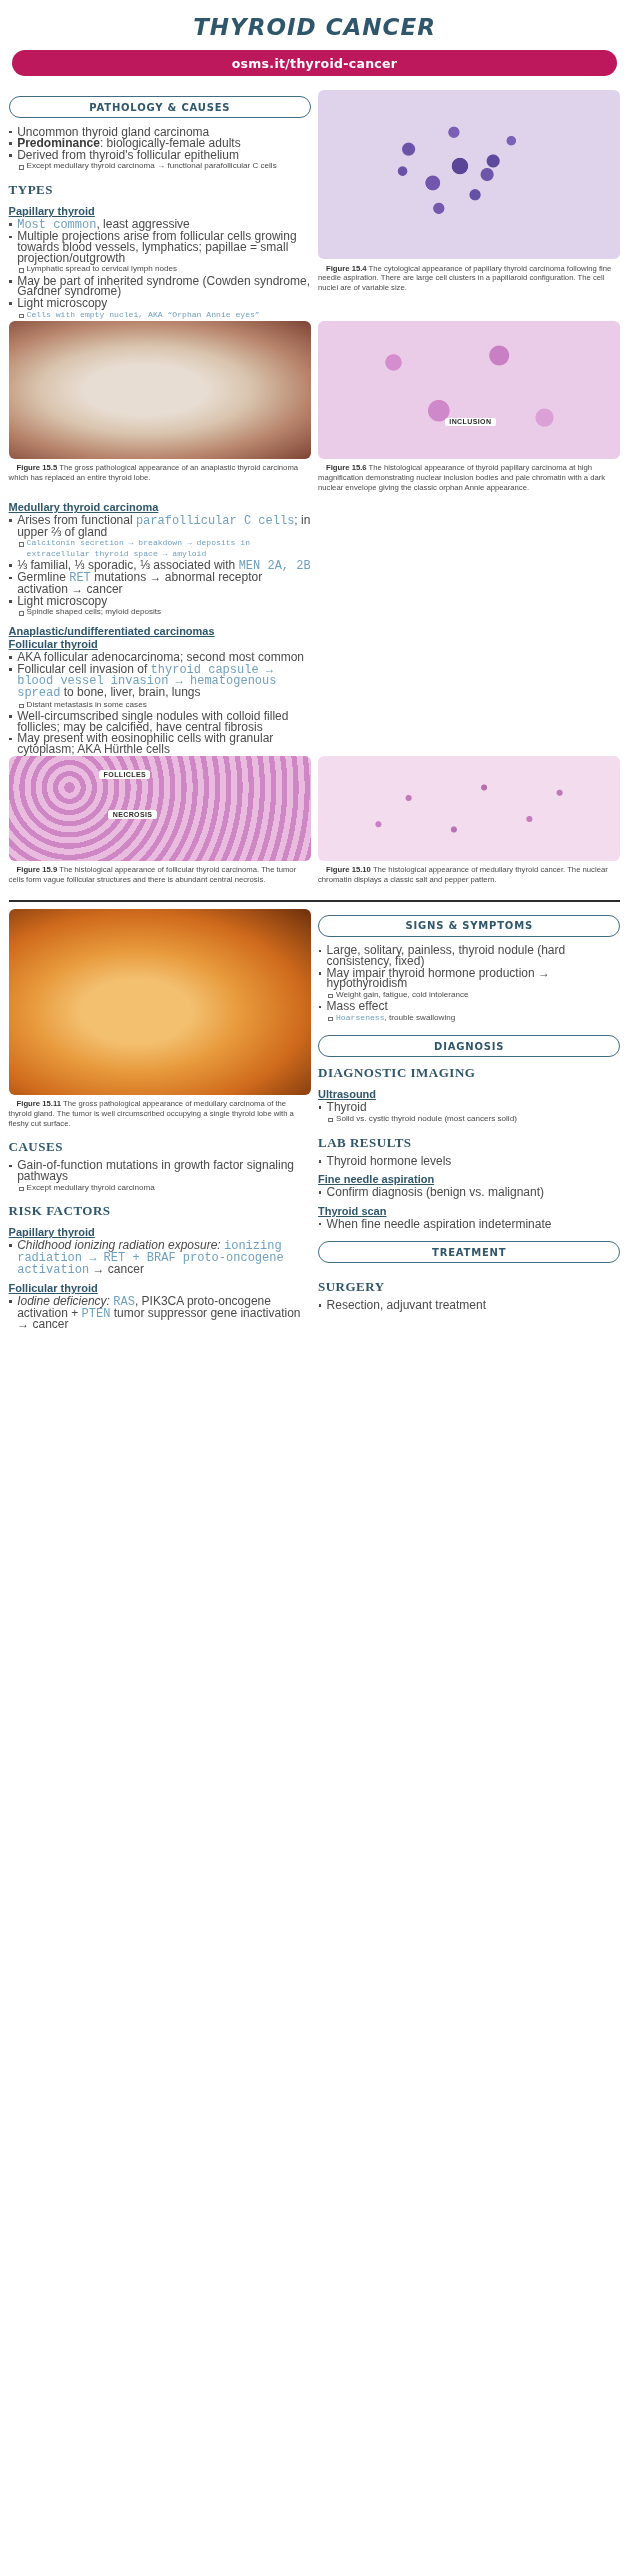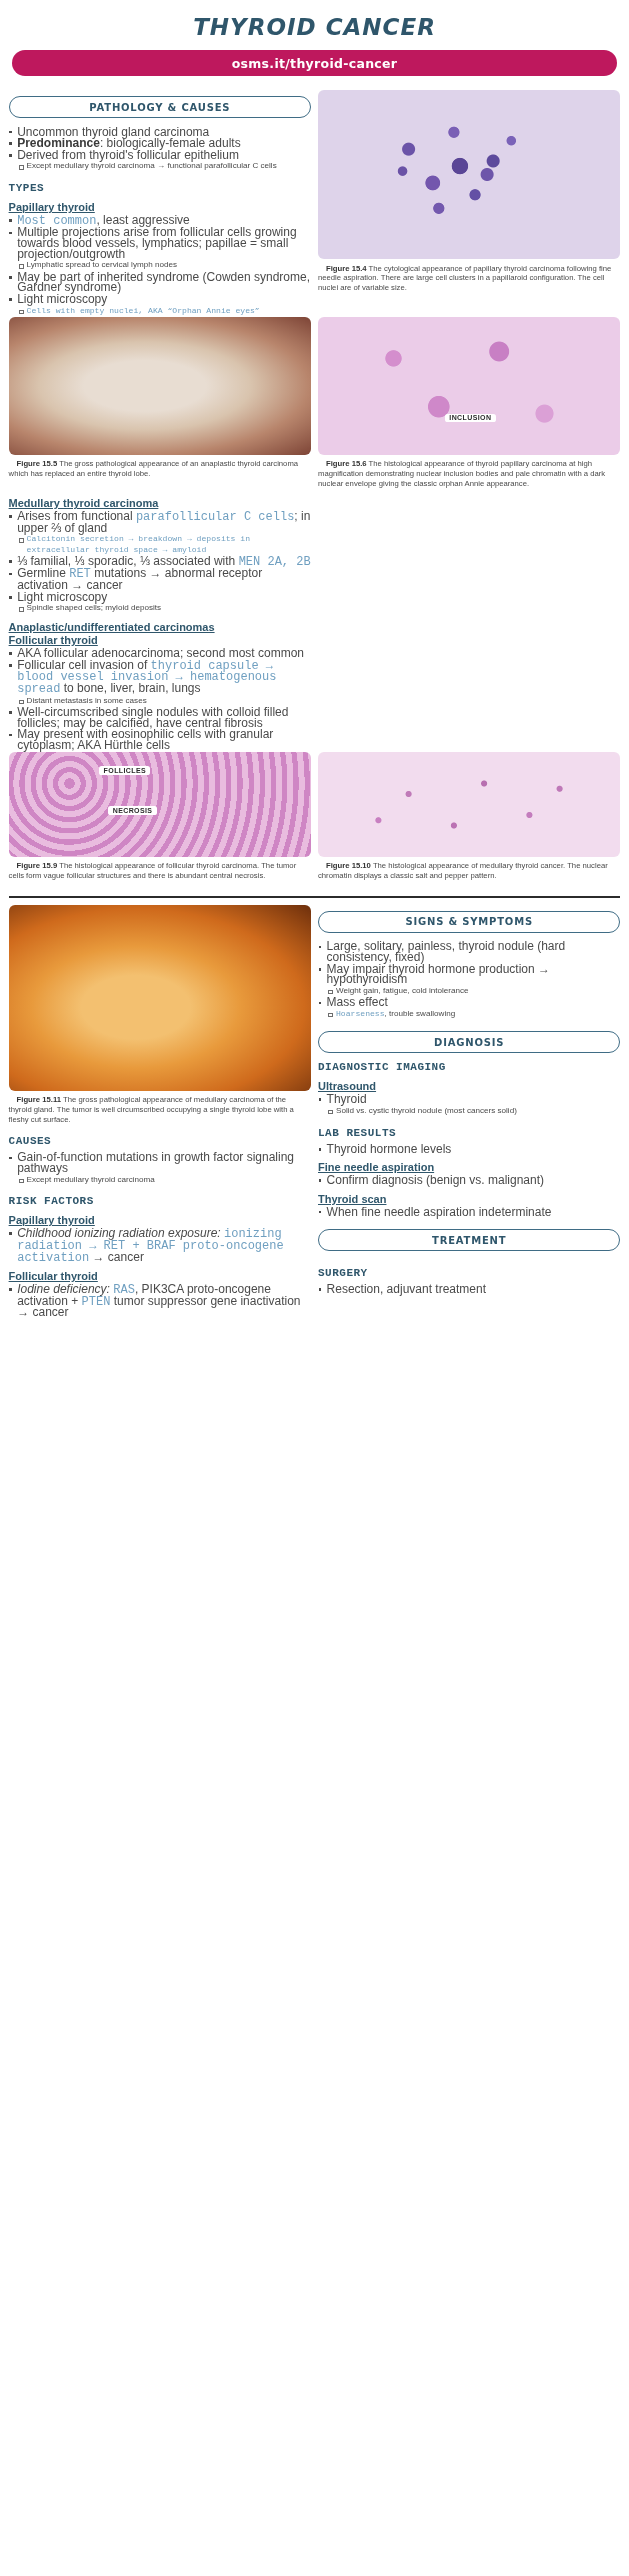--- a/index.html
+++ b/index.html
@@ -49,24 +49,24 @@
     font-weight: 700;
     font-size: 10px;
     letter-spacing: 0.8px;
     font-family: "DejaVu Sans", sans-serif;
     margin-bottom: 8.6px;
     background: #fff;
     margin-top: 6px;
   }
   h2.sec {
     color: #2f566b;
-    font-size: 11px;
+    font-size: 13px;
     font-weight: 700;
     letter-spacing: 0.5px;
-    font-family: Liberation Mono, monospace;
+    font-family: Liberation Serif, serif;
     margin: 10.4px 0 5.2px 0;
   }
   h3.sub {
     color: #2f566b;
     font-size: 11px;
     font-weight: 700;
     margin: 7px 0 1.7px 0;
     text-decoration: underline;
   }
   ul { list-style: none; }

